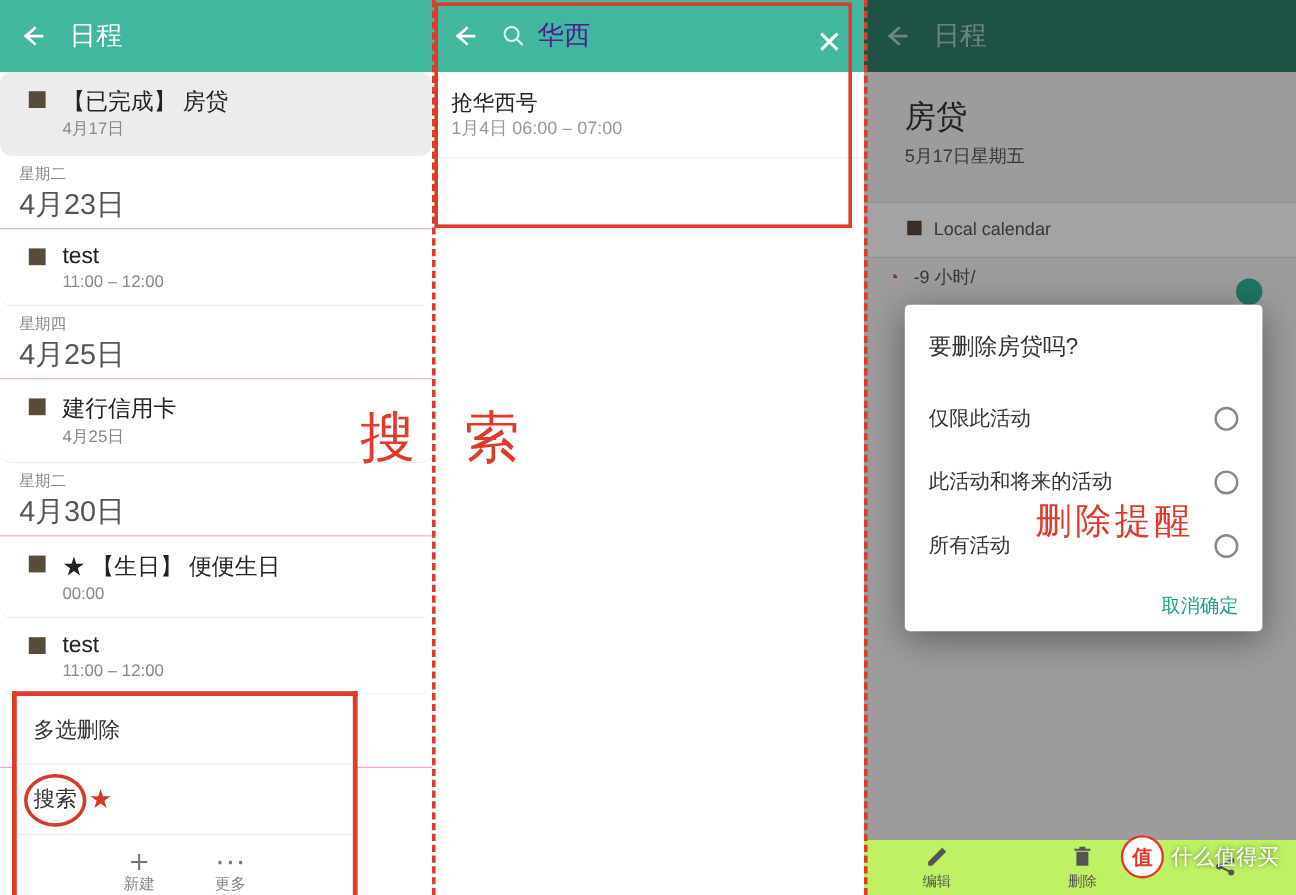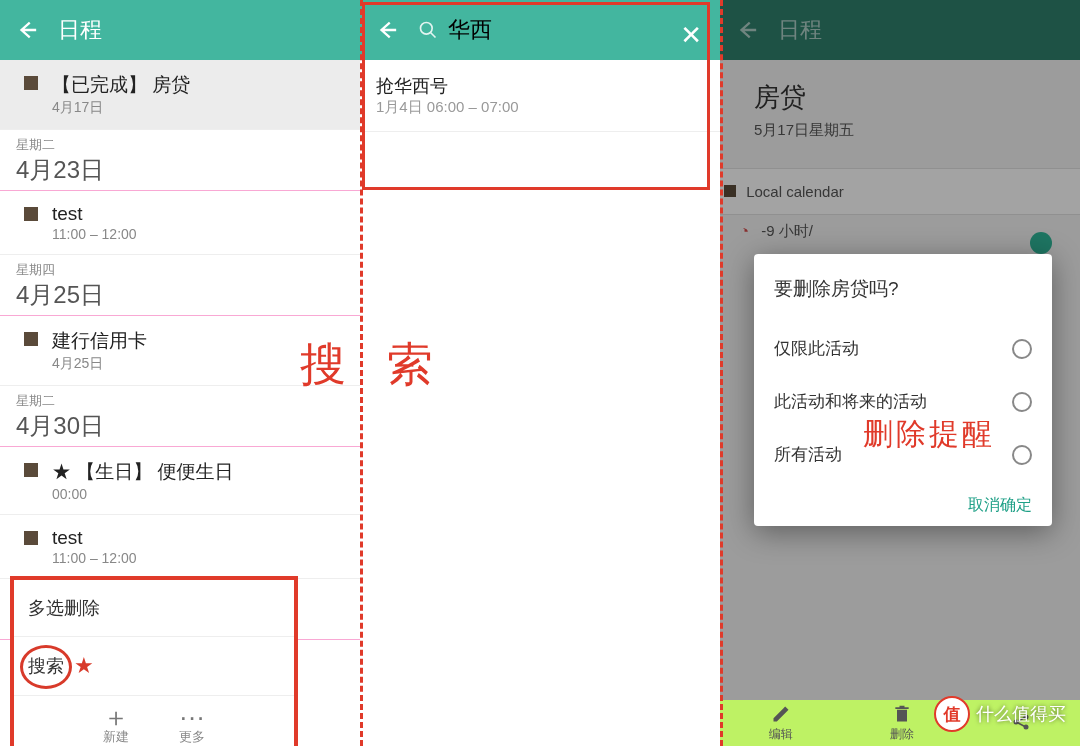--- a/index.html
+++ b/index.html
@@ -8,55 +8,55 @@
   .shot { flex:1; position:relative; background:#fff; overflow:hidden; }
 
   .hdr { background:#43b69f; color:#fff; height:60px; display:flex; align-items:center; padding:0 16px; position:relative; }
   .hdr .back { width:22px; height:22px; margin-right:20px; }
   .hdr .title { font-size:22px; font-weight:500; }
   .hdr .close { position:absolute; right:18px; top:20px; font-size:26px; }
 
   .arrow-svg { display:block; }
 
   
-  .evt { padding:12px 16px 12px 52px; position:relative; border-bottom:1px solid #eee; }
+  .evt { padding:12px 16px 12px 52px; position:relative; border-bottom:1px solid #eee;border-radius:10px; }
   .evt .sq { width:14px; height:14px; background:#5a4a3a; position:absolute; left:24px; top:16px; }
   .evt .t1 { font-size:19px; color:#222; }
   .evt .t2 { font-size:14px; color:#888; margin-top:1px; }
   .dayhdr { padding:6px 16px 4px; border-bottom:1px solid #f9a8d4; }
   .dayhdr .wk { font-size:13px; color:#888; }
   .dayhdr .dt { font-size:24px; color:#555; }
   .completed { background:#ececec; }
 
   .menu-pop { position:absolute; left:10px; right:62px; bottom:0; background:#fff; border:4px solid #e03a2a; border-bottom:none; box-shadow:none; }
   .menu-pop .row { padding:16px 14px; font-size:18px; color:#333; border-bottom:1px solid #eee; position:relative; }
   .menu-pop .row .star { color:#d83a2a; font-size:22px; margin-left:10px; }
   .menu-pop .btm { display:flex; justify-content:center; gap:50px; padding-top:10px; }
   .menu-pop .btm .b { text-align:center; color:#888; font-size:13px; }
   .menu-pop .btm .b .ic { font-size:26px; line-height:22px; display:block; color:#777; }
   .menu-pop .circle { position:absolute; width:52px; height:44px; border:3px solid #d83a2a; border-radius:50%; left:6px; top:8px; }
 
   
   .search-field { display:flex; align-items:center; }
   .search-field .mag { width:20px; height:20px; margin-right:10px; opacity:.85; }
-  .search-field .txt { font-size:22px; color:#000000; }
+  .search-field .txt { font-size:22px; color:#4c1d95; }
   .p2 .result { padding:14px 16px; border-bottom:1px solid #eee; }
   .p2 .result .t1 { font-size:18px; color:#222; }
   .p2 .result .t2 { font-size:15px; color:#999; }
   .p2 .redbox { position:absolute; left:2px; top:2px; right:10px; height:188px; border:3px solid #e03a2a; }
 
   
   .p3 { background:#f0f0f0; }
   .p3 .overlay { position:absolute; inset:0; background:rgba(0,0,0,0.35); }
   .p3 .hdr { background:#2e7e6b; }
   .p3 .hdr .title, .p3 .hdr .back { opacity:.6; }
   .p3 .detail { position:absolute; top:60px; left:14px; right:0; padding:20px; }
   .p3 .detail .ttl { font-size:26px; color:#333; font-weight:500; }
   .p3 .detail .sub { font-size:15px; color:#555; margin-top:6px; }
-  .p3 .local { position:absolute; top:168px; left:0; right:0; padding:14px 4px; font-size:15px; color:#555; background:#fafafa; border-top:1px solid #ddd; border-bottom:1px solid #ddd; }
+  .p3 .local { position:absolute; top:168px; left:0; right:0; padding:14px 36px; font-size:15px; color:#555; background:#fafafa; border-top:1px solid #ddd; border-bottom:1px solid #ddd; }
   .p3 .local .sq { display:inline-block; width:12px; height:12px; background:#5a4a3a; margin-right:6px; }
   .p3 .remind { position:absolute; top:212px; left:0; right:0; padding:10px 20px; font-size:15px; color:#555; }
   .p3 .remind .clk { color:#d04a4a; margin-right:8px; }
   .p3 .dot { position:absolute; top:232px; right:28px; width:22px; height:22px; background:#2fb497; border-radius:50%; }
 
   .p3 .dialog { position:absolute; left:34px; right:28px; top:254px; background:#fff; border-radius:4px; box-shadow:0 6px 30px rgba(0,0,0,0.4); padding:22px 20px 10px; z-index:5; }
   .p3 .dialog .head { font-size:19px; color:#333; margin-bottom:20px; }
   .p3 .dialog .opt { display:flex; justify-content:space-between; align-items:center; padding:15px 0; font-size:17px; color:#333; }
   .p3 .dialog .opt .radio { width:20px; height:20px; border:2px solid #888; border-radius:50%; }
   .p3 .dialog .acts { display:flex; justify-content:flex-end; padding-top:14px; }

